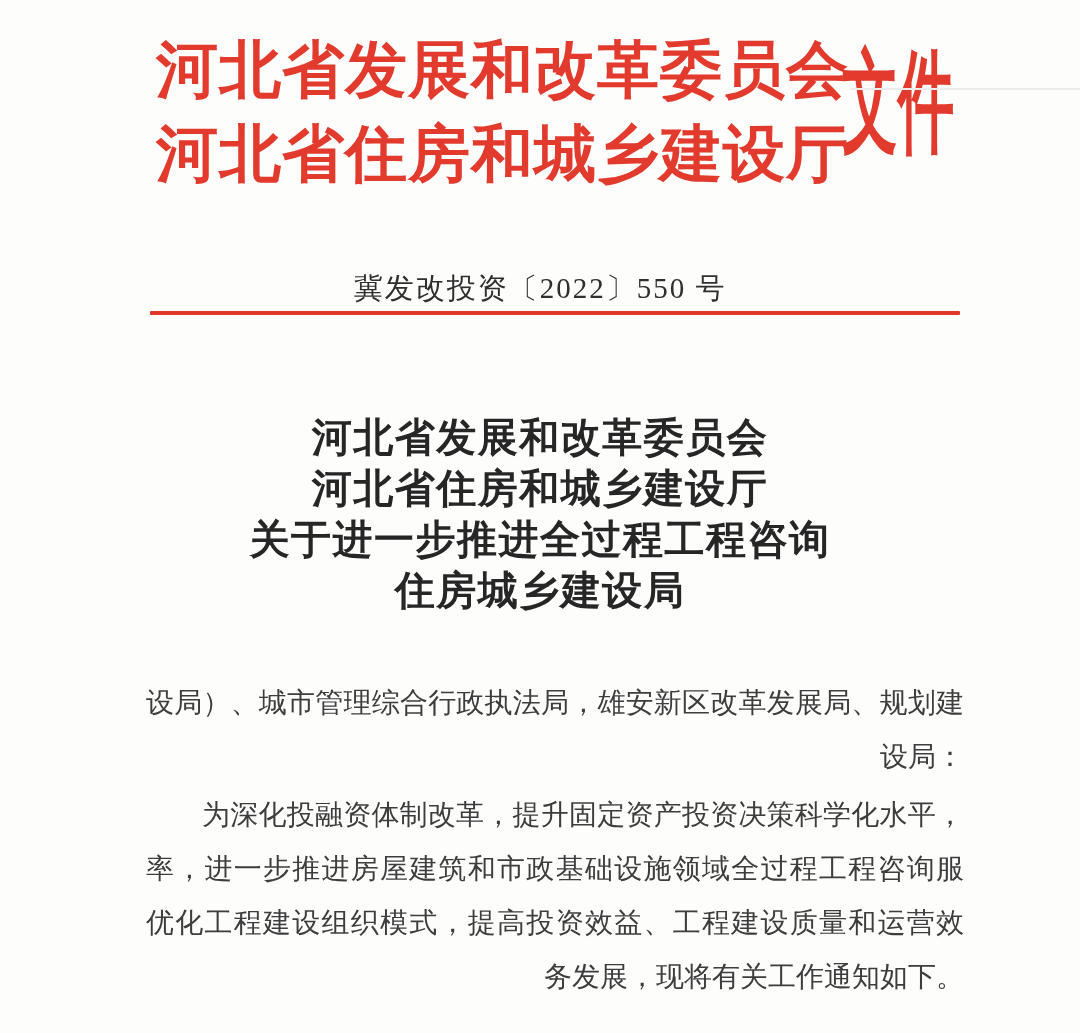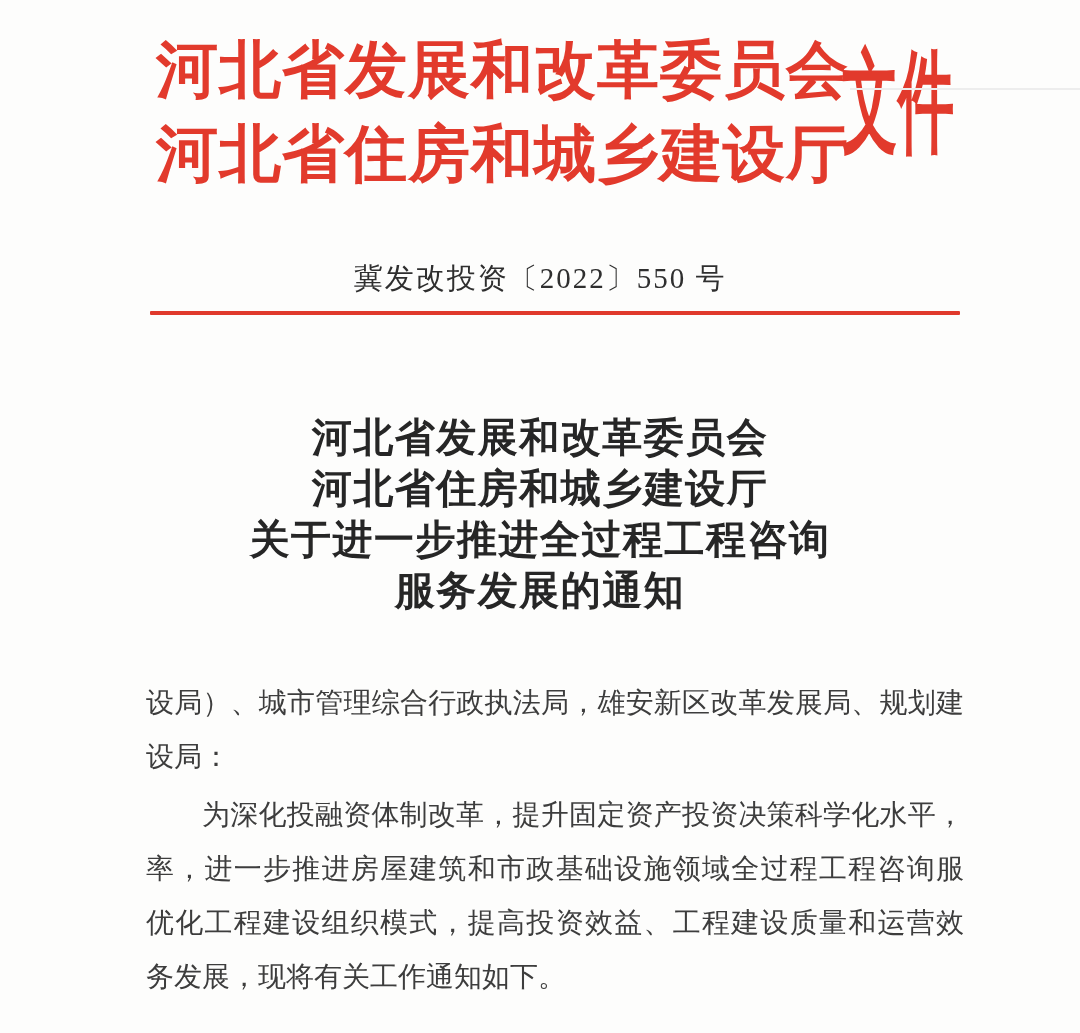--- a/index.html
+++ b/index.html
@@ -45,21 +45,21 @@
     top: 88px;
     width: 230px;
     height: 2px;
     background: #ededed;
   }
   
   .docnum {
     position: absolute;
     left: 0;
     right: 0;
-    top: 259px;
+    top: 269px;
     text-align: center;
     font-size: 29px;
     letter-spacing: 2px;
     color: #2f2f2f;
   }
   
   .redline {
     position: absolute;
     left: 150px;
     top: 311px;
@@ -88,21 +88,21 @@
     top: 676px;
     width: 818px;
     font-size: 28px;
     line-height: 54px;
     color: #3d3d3d;
   }
   .para + .para {
     margin-top: 4px;
   }
   .line {
-    text-align: left;
+    text-align: right;
     white-space: nowrap;
   }
   .line.fill {
     white-space: normal;
     text-align: justify;
     text-align-last: justify;
   }
   .line.indent {
     padding-left: 56px;
   }
@@ -122,21 +122,21 @@
   <div class="scan-line"></div>
 
   <div class="docnum">冀发改投资〔2022〕550 号</div>
 
   <div class="redline"></div>
 
   <div class="title">
     <div>河北省发展和改革委员会</div>
     <div>河北省住房和城乡建设厅</div>
     <div>关于进一步推进全过程工程咨询</div>
-    <div>服务发展的通知</div>
+    <div>住房城乡建设局</div>
   </div>
 
   <div class="body-text">
     <div class="para">
       <div class="line fill">设局）、城市管理综合行政执法局，雄安新区改革发展局、规划建</div>
       <div class="line">设局：</div>
     </div>
     <div class="para">
       <div class="line fill indent">为深化投融资体制改革，提升固定资产投资决策科学化水平，</div>
       <div class="line fill">率，进一步推进房屋建筑和市政基础设施领域全过程工程咨询服</div>

